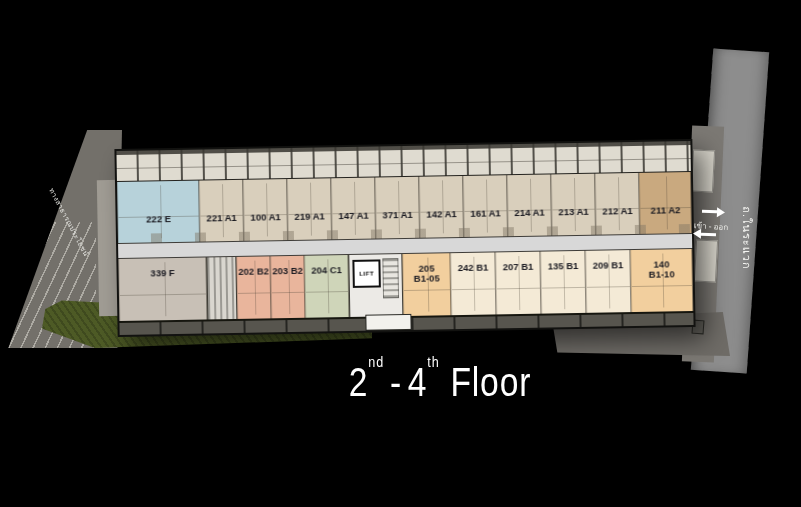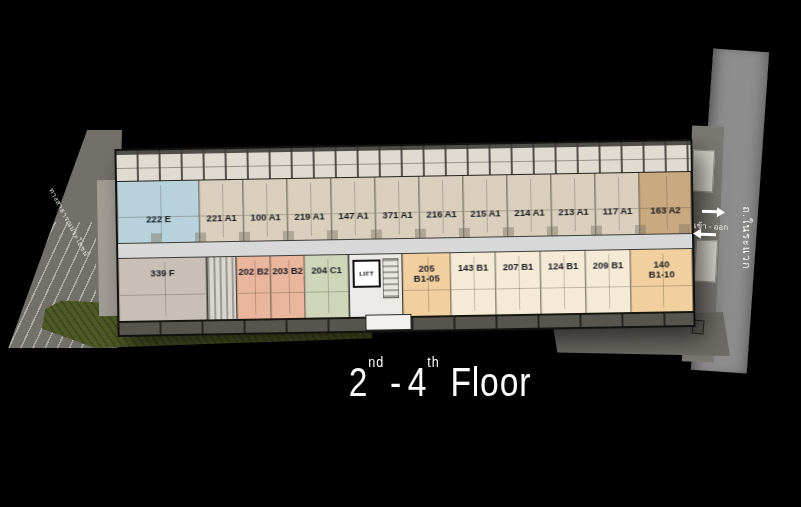--- a/index.html
+++ b/index.html
@@ -121,36 +121,36 @@
         <div class="unit" style="left: 170px; width: 44px; background-color: rgb(217, 207, 188);">
           <span class="unit-label">219 A1</span>
         </div>
         <div class="unit" style="left: 214px; width: 44px; background-color: rgb(217, 207, 188);">
           <span class="unit-label">147 A1</span>
         </div>
         <div class="unit" style="left: 258px; width: 44px; background-color: rgb(217, 207, 188);">
           <span class="unit-label">371 A1</span>
         </div>
         <div class="unit" style="left: 302px; width: 44px; background-color: rgb(217, 207, 188);">
-          <span class="unit-label">216 A1</span>
+          <span class="unit-label">142 A1</span>
         </div>
         <div class="unit" style="left: 346px; width: 44px; background-color: rgb(217, 207, 188);">
-          <span class="unit-label">215 A1</span>
+          <span class="unit-label">161 A1</span>
         </div>
         <div class="unit" style="left: 390px; width: 44px; background-color: rgb(217, 207, 188);">
           <span class="unit-label">214 A1</span>
         </div>
         <div class="unit" style="left: 434px; width: 44px; background-color: rgb(217, 207, 188);">
           <span class="unit-label">213 A1</span>
         </div>
         <div class="unit" style="left: 478px; width: 44px; background-color: rgb(217, 207, 188);">
-          <span class="unit-label">117 A1</span>
+          <span class="unit-label">212 A1</span>
         </div>
         <div class="unit" style="left: 522px; width: 52px; background-color: rgb(201, 169, 127);">
-          <span class="unit-label">163 A2</span>
+          <span class="unit-label">211 A2</span>
         </div>
       </div>
     <div class="corridor" style="background-color: rgb(216, 216, 216);"></div>
     <div class="row row-bottom" id="row-bottom" style="background-color: rgb(244, 234, 214);">
         <div class="unit" style="left: 0px; width: 88px; background-color: rgb(200, 192, 182);">
           <span class="unit-label">339 F</span>
         </div>
         <div class="stairs" style="left: 88px; width: 30px;"></div>
         <div class="unit" style="left: 118px; width: 34px; background-color: rgb(233, 181, 156);">
           <span class="unit-label">202 B2</span>
@@ -165,27 +165,27 @@
           <div class="lift">
             <span>LIFT</span>
           </div>
           <div class="lobby-stairs"></div>
         </div>
         <div class="unit" style="left: 284px; width: 48px; background-color: rgb(242, 207, 158);">
           <span class="unit-label">205</span>
           <span class="unit-label">B1-05</span>
         </div>
         <div class="unit" style="left: 332px; width: 45px; background-color: rgb(244, 234, 214);">
-          <span class="unit-label">143 B1</span>
+          <span class="unit-label">242 B1</span>
         </div>
         <div class="unit" style="left: 377px; width: 45px; background-color: rgb(244, 234, 214);">
           <span class="unit-label">207 B1</span>
         </div>
         <div class="unit" style="left: 422px; width: 45px; background-color: rgb(244, 234, 214);">
-          <span class="unit-label">124 B1</span>
+          <span class="unit-label">135 B1</span>
         </div>
         <div class="unit" style="left: 467px; width: 45px; background-color: rgb(244, 234, 214);">
           <span class="unit-label">209 B1</span>
         </div>
         <div class="unit" style="left: 512px; width: 62px; background-color: rgb(242, 207, 158);">
           <span class="unit-label">140</span>
           <span class="unit-label">B1-10</span>
         </div>
       </div>
     <div class="balcony-south" style="background-color: rgb(87, 85, 78);"></div>

